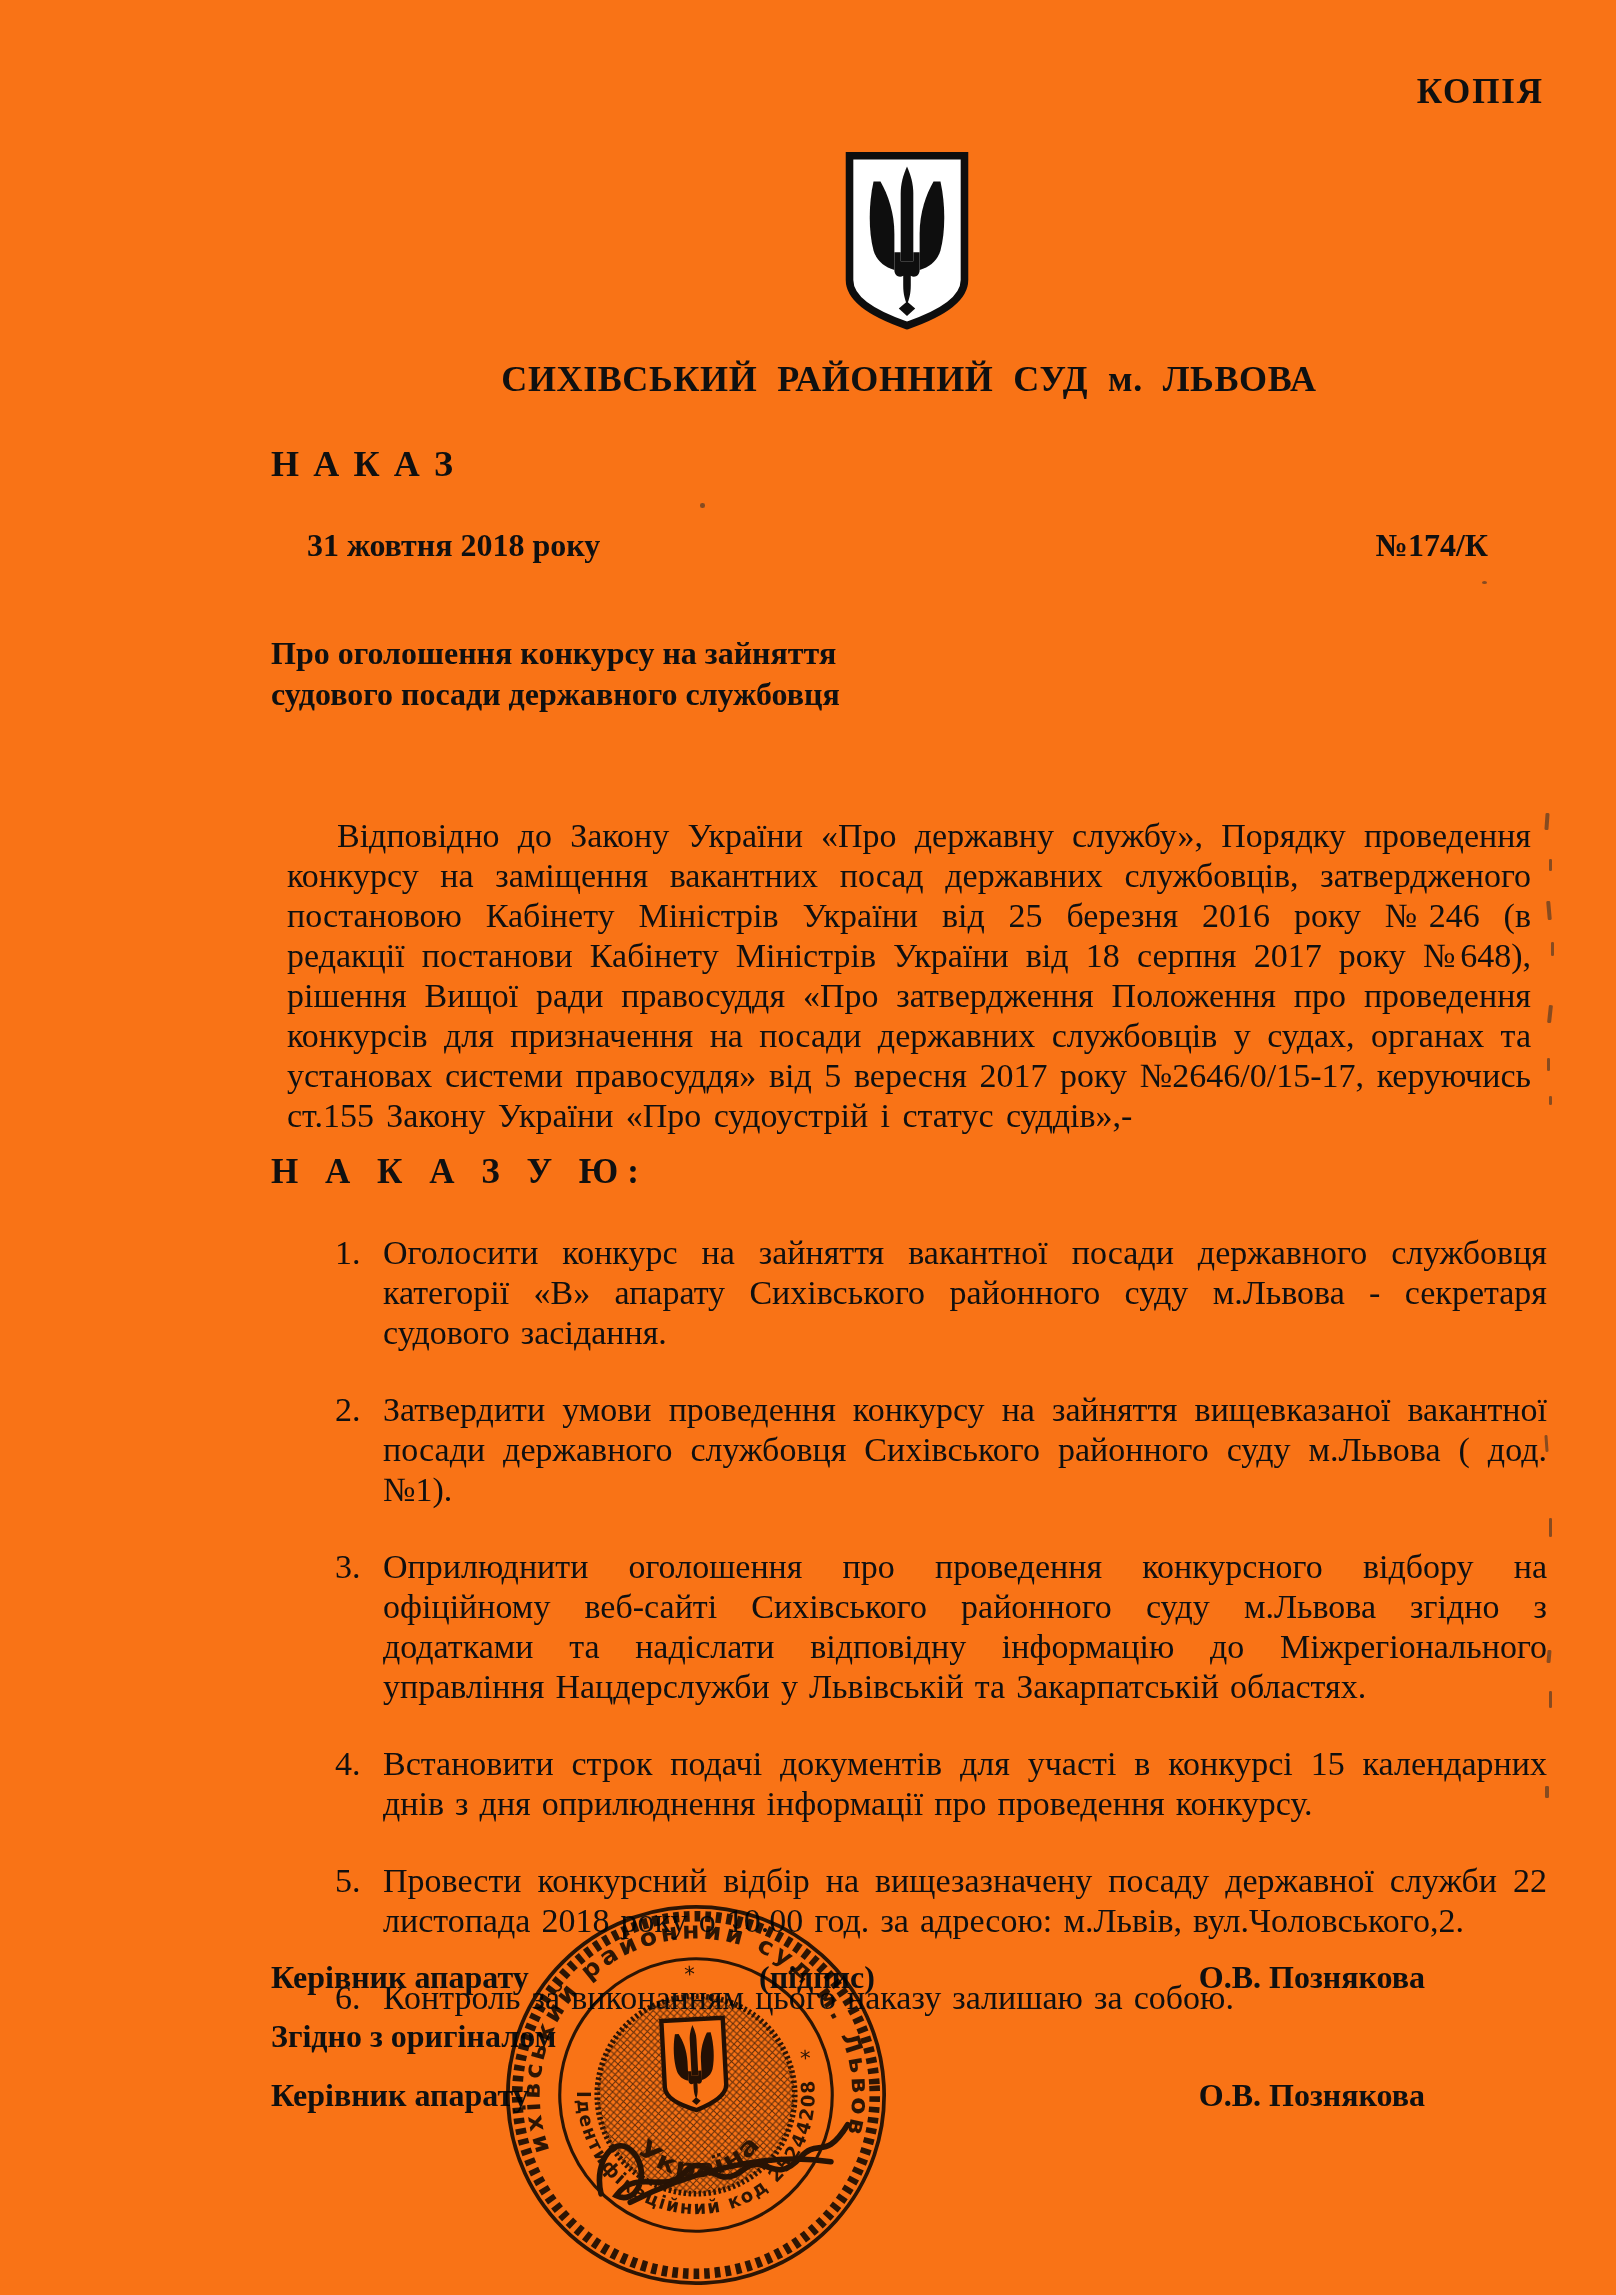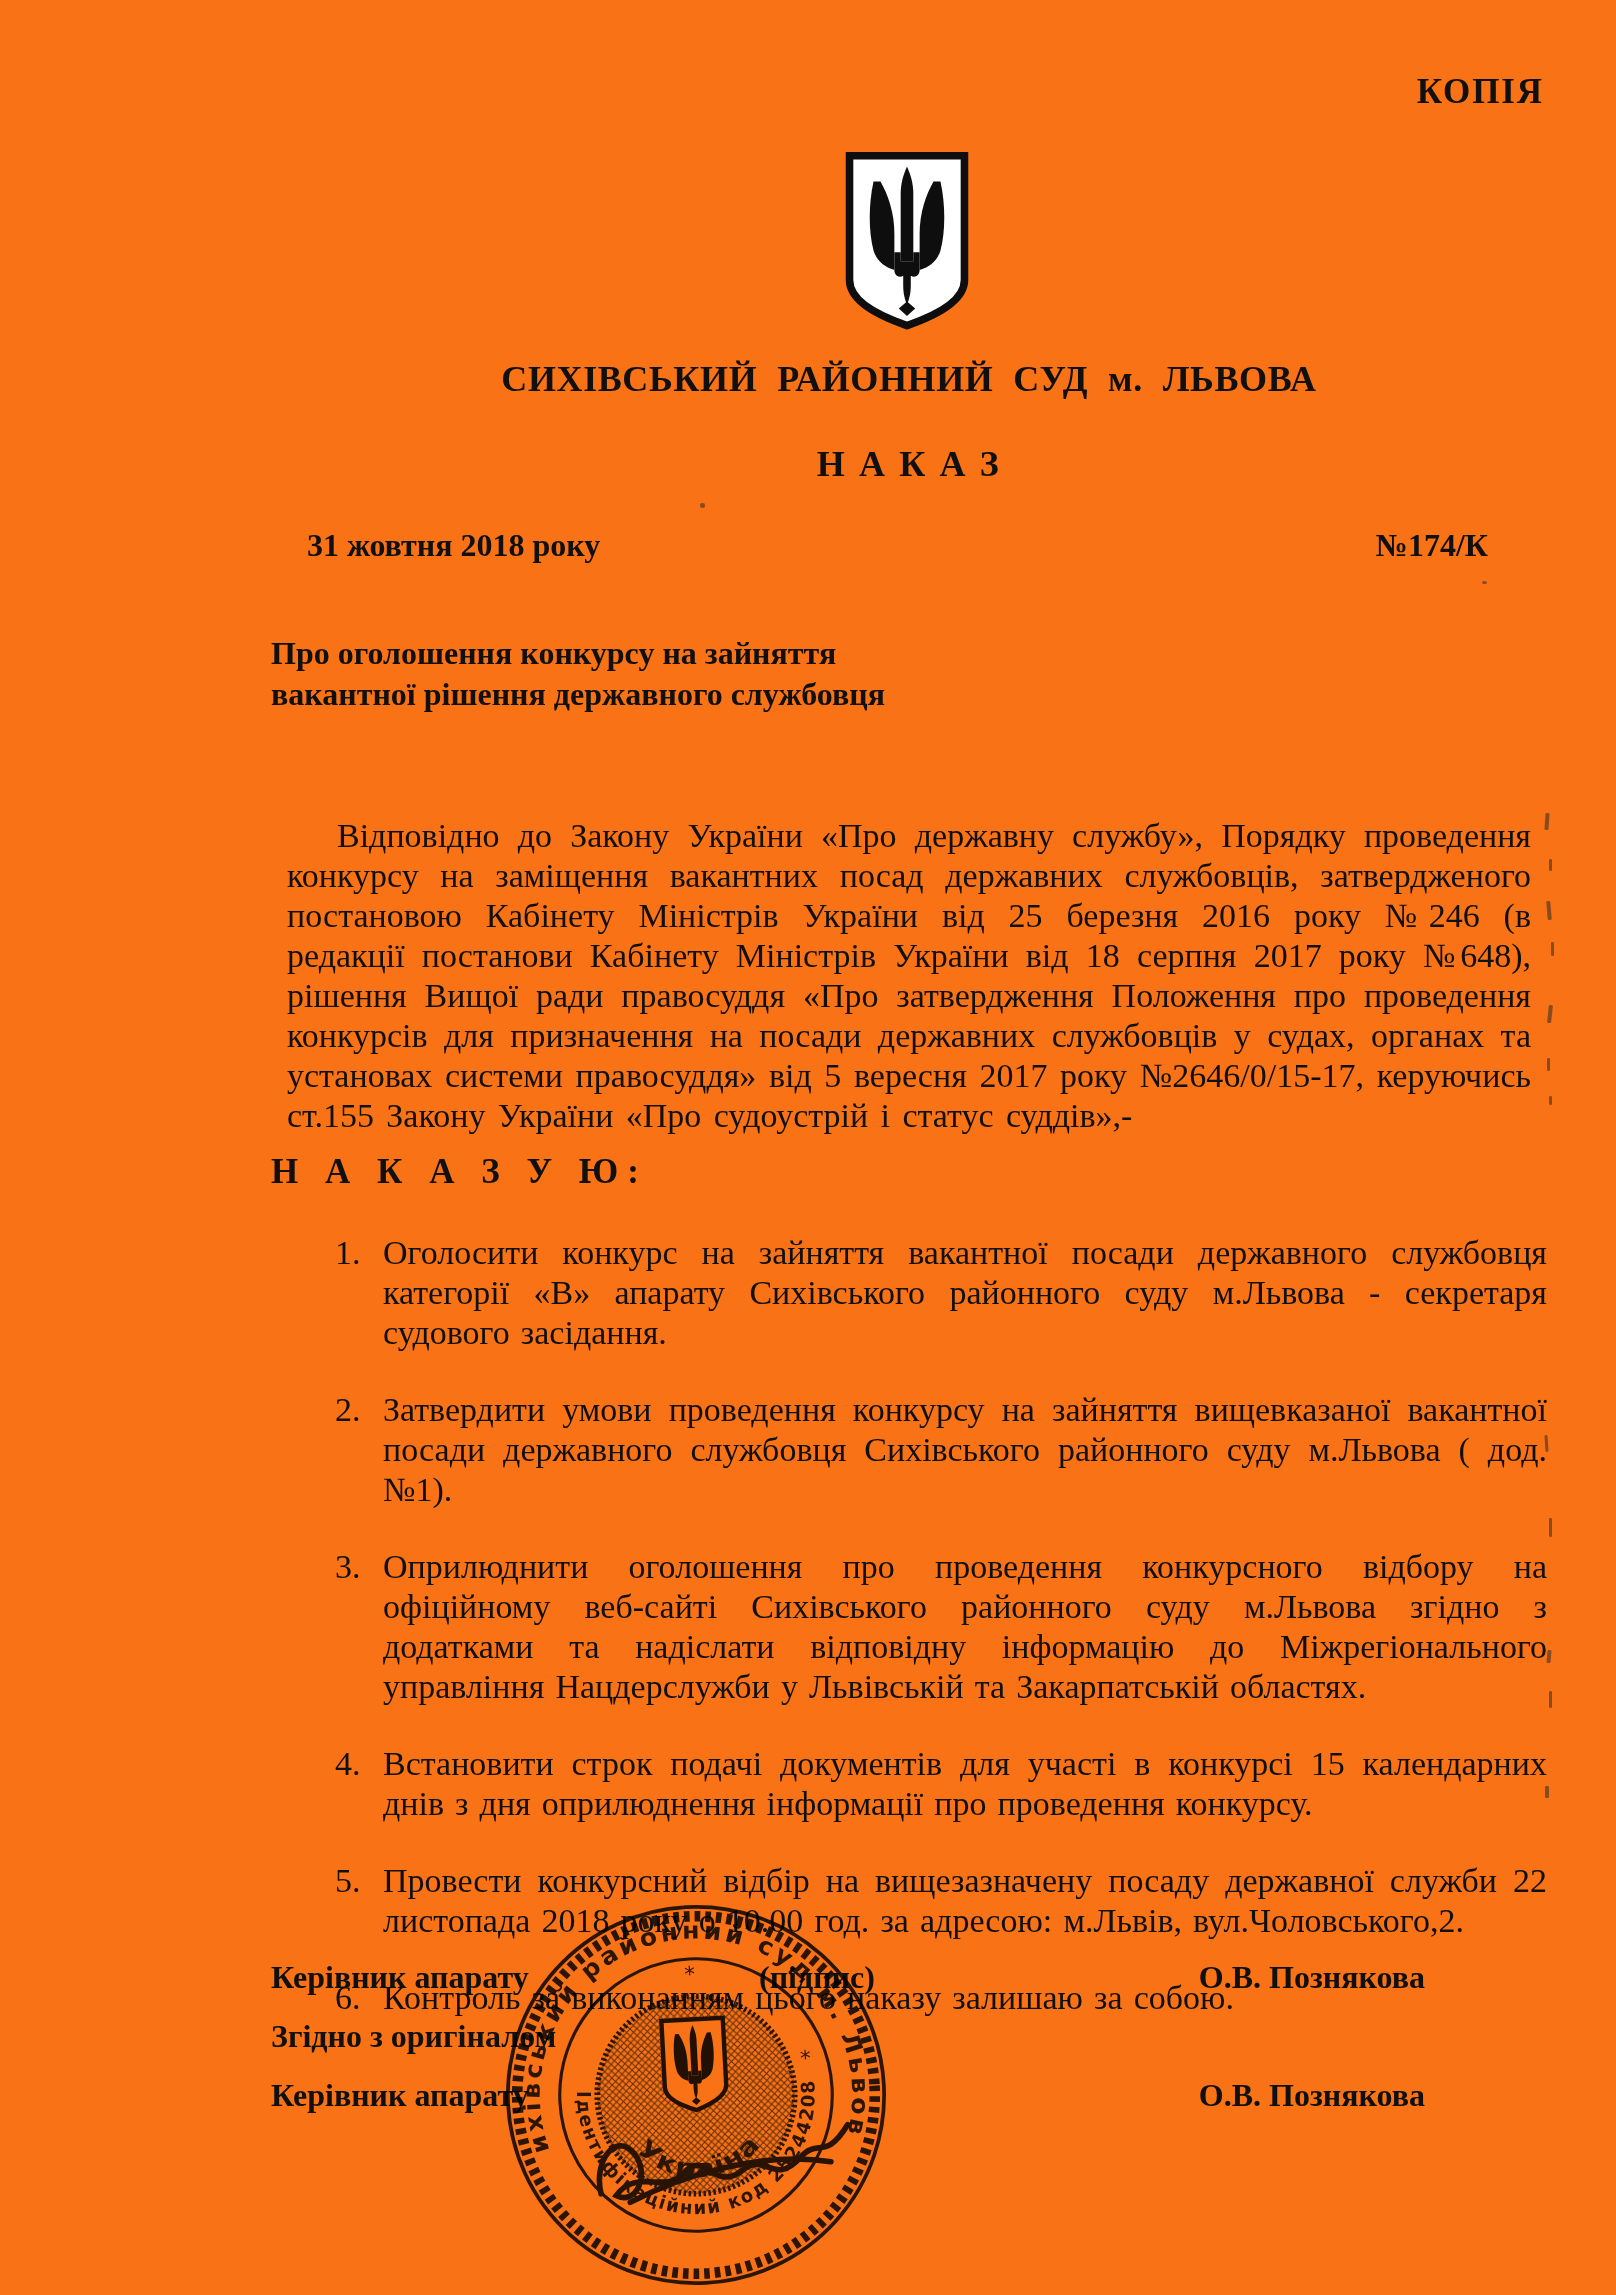--- a/index.html
+++ b/index.html
@@ -16,21 +16,21 @@
     font-weight:bold;font-size:35px;letter-spacing:1.9px;
   }
   .emblem{position:absolute;left:841px;top:150px;width:132px;height:180px;}
   .court-name{
     position:absolute;left:271px;top:358px;width:1276px;
     text-align:center;font-weight:bold;font-size:36px;
     word-spacing:10.3px;letter-spacing:0.6px;white-space:nowrap;
   }
   .order-title{
     position:absolute;left:271px;top:443px;width:1276px;
-    text-align:center;font-weight:bold;font-size:36px;letter-spacing:2.6px;
+    font-weight:bold;font-size:36px;letter-spacing:2.6px;
   }
   .date-row{
     position:absolute;left:271px;top:527px;width:1276px;height:39px;
     font-weight:bold;font-size:32px;margin-left:36px;
   }
   .order-date{position:absolute;left:0;top:0;}
   .order-number{position:absolute;right:95px;top:0;}
   .subject{
     position:absolute;left:271px;top:633px;width:709px;
     font-weight:bold;font-size:32px;line-height:41px;
@@ -87,21 +87,21 @@
 
   <div class="order-title">Н А К А З</div>
 
   <div class="date-row">
     <span class="order-date">31 жовтня 2018 року</span>
     <span class="order-number">№174/К</span>
   </div>
 
   <div class="subject">
     <div>Про оголошення конкурсу на зайняття</div>
-    <div>вакантної рішення державного службовця</div>
+    <div>судового посади державного службовця</div>
   </div>
 
   <div class="main-col">
     <p class="preamble">Відповідно до Закону України «Про державну службу», Порядку проведення конкурсу на заміщення вакантних посад державних службовців, затвердженого постановою Кабінету Міністрів України від 25 березня 2016 року  №246 (в редакції постанови Кабінету Міністрів України від 18 серпня 2017 року №648), рішення Вищої ради правосуддя «Про затвердження Положення про проведення конкурсів для призначення на посади державних службовців у судах, органах та установах системи правосуддя» від 5 вересня 2017 року №2646/0/15-17, керуючись ст.155 Закону України «Про судоустрій і статус суддів»,-</p>
     <div class="resolve-word">Н А К А З У Ю:</div>
 
     <div class="items">
       <div class="order-item">
         <div class="item-number">1.</div>
         <div class="item-text">Оголосити конкурс на зайняття вакантної посади державного службовця категорії «В» апарату  Сихівського районного суду м.Львова  - секретаря судового засідання.</div>

